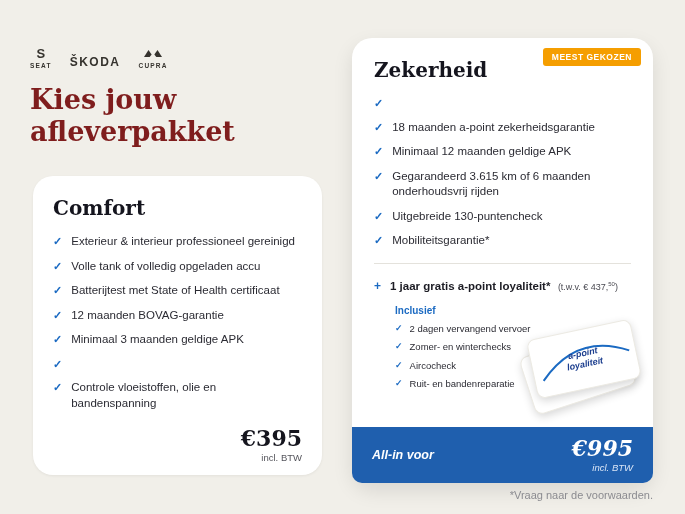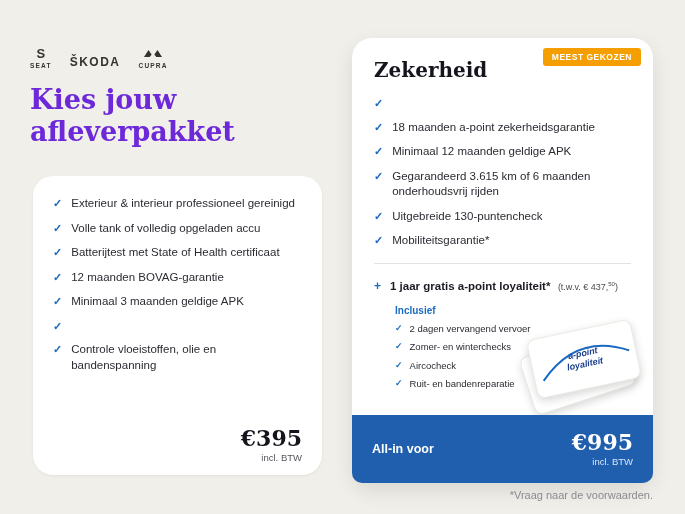--- a/index.html
+++ b/index.html
@@ -14,21 +14,21 @@
   .brands { position:absolute; top:34px; left:30px; display:flex; align-items:flex-end; gap:18px; }
   .brand { display:flex; flex-direction:column; align-items:center; gap:2px; color:#36332e; }
   .brand .mark { font-size:13px; font-weight:bold; line-height:1; }
   .brand .wordmark { font-size:12px; font-weight:bold; letter-spacing:1.5px;margin-top:21px; }
   .brand .label { font-size:6.5px; letter-spacing:1.2px; font-weight:bold; }
 
   
   .headline {
     position:absolute; left:30px; top:84px; width:250px;
     font-family:"DejaVu Serif", serif; font-weight:700;
-    font-size:27px; line-height:1.18; color:#6d28d9; margin:0;
+    font-size:27px; line-height:1.18; color:#7f1d1d; margin:0;
   }
 
   
   .card { position:absolute; background:#ffffff; border-radius:20px; }
   .card.comfort {
     left:33px; top:176px; width:289px; height:299px;
     padding:20px 20px 14px; box-shadow:0 1px 3px rgba(0,0,0,.06);
   }
   .card.zekerheid {
     left:352px; top:38px; width:301px; height:445px;
@@ -79,24 +79,24 @@
     box-shadow:0 3px 8px rgba(0,0,0,.16);
   }
   .lcard.back  { right:8px; top:20px; transform:rotate(-18deg); }
   .lcard.front { right:2px; top:8px; transform:rotate(-12deg);
     display:flex; flex-direction:column; align-items:center; justify-content:center; overflow:hidden; }
   .lcard .swoosh { position:absolute; left:0; top:0; }
   .lcard-text { position:relative; font-size:9px; font-weight:bold; font-style:italic; color:#1d3f8f; line-height:1.2; text-align:center; }
 
   
   .pricing-bar {
-    position:absolute; left:0; right:0; bottom:0; height:68px;
+    position:absolute; left:0; right:0; bottom:0; height:56px;
     background:#1f5fae; border-radius:0 0 10px 10px;
     display:flex; align-items:center; justify-content:space-between;
-    padding:0 20px; color:#ffffff;
+    padding:0 20px; color:#ffffff;font-style:italic;
   }
   .allin-label { font-size:12.5px; font-weight:bold; }
   .bar-price { text-align:right; }
   .bar-price .price-big { color:#ffffff; }
   .bar-price .price-suffix { color:#d9e5f6; }
 
   .footnote { position:absolute; right:32px; top:489px; font-size:11px; color:#8b8b90; }
 </style>
 </head>
 <body>
@@ -118,20 +118,21 @@
             <path d="M22 9 L17 1 L13.5 6 L15.7 9 Z"></path>
           </svg>
       </span>
       <span class="label">CUPRA</span>
     </div>
   </div>
 
   <h1 class="headline">Kies jouw afleverpakket</h1>
 
   <section class="card comfort">
+    <h2 class="card-title">Comfort</h2>
     <ul class="features">
       <li class="feature">
           <span class="check">✓</span>
           <span class="ftext">Exterieur &amp; interieur professioneel gereinigd</span>
         </li>
       <li class="feature">
           <span class="check">✓</span>
           <span class="ftext">Volle tank of volledig opgeladen accu</span>
         </li>
       <li class="feature">

